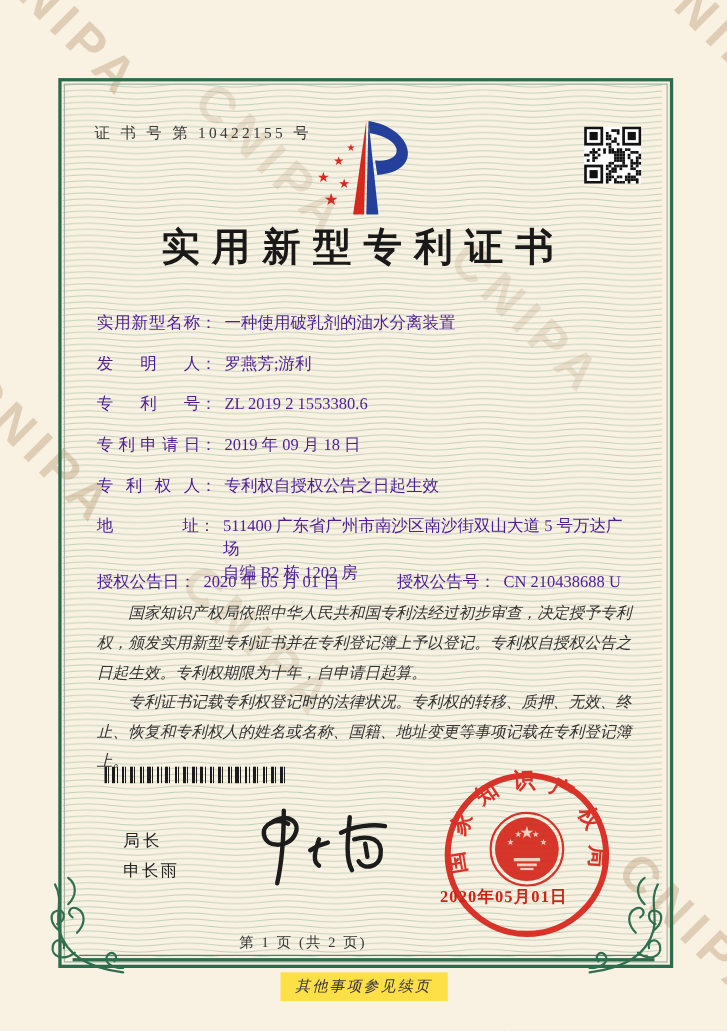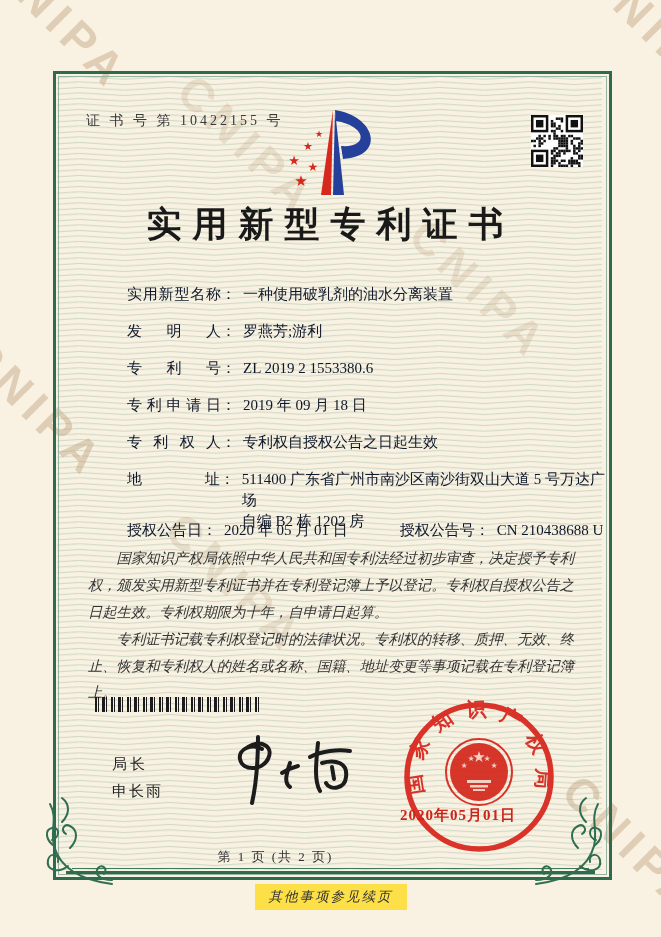--- a/index.html
+++ b/index.html
@@ -15,21 +15,21 @@
   .frame{position:absolute;left:53px;top:71px;width:553px;height:803px;border:3px solid #2e6b4e;z-index:2;}
   .frame::after{content:"";position:absolute;inset:2px;border:1px solid #96b2a0;}
   .waves{position:absolute;left:57px;top:75px;z-index:0;}
   .deco-line-thin{position:absolute;left:72px;top:868px;width:517px;height:1px;background:#3c7a59;z-index:3;}
   .deco-line-thick{position:absolute;left:66px;top:871px;width:529px;height:3px;background:#2e6b4e;z-index:3;}
   
   .z3{z-index:3;}
   .cert-no{left:86px;top:112px;font-size:14px;letter-spacing:3px;color:#3a3a3a;}
   .title{left:0;width:661px;top:201px;text-align:center;font-size:35px;font-weight:bold;
          letter-spacing:11px;color:#191919;}
-  .fields{left:88px;top:284px;width:488px;font-size:15px;color:#0f172a;margin-left:39px;}
+  .fields{left:88px;top:284px;width:488px;font-size:15px;color:#4c1d95;}
   .frow{display:flex;align-items:flex-start;height:37px;line-height:21px;}
   .frow.tall{height:48px;}
   .flabel{display:inline-block;width:94px;text-align:justify;text-align-last:justify;}
   .fcolon{display:inline-block;}
   .fvalue{margin-left:7px;white-space:pre-line;}
   .grant-row{display:flex;height:24px;line-height:21px;margin-top:3px;}
   .grant-no{margin-left:52px;}
   .body-text{left:88px;top:545px;width:494px;font-size:14.3px;line-height:1.88;color:#333;
              font-style:italic;}
   .body-text p{margin:0;text-indent:2em;}

